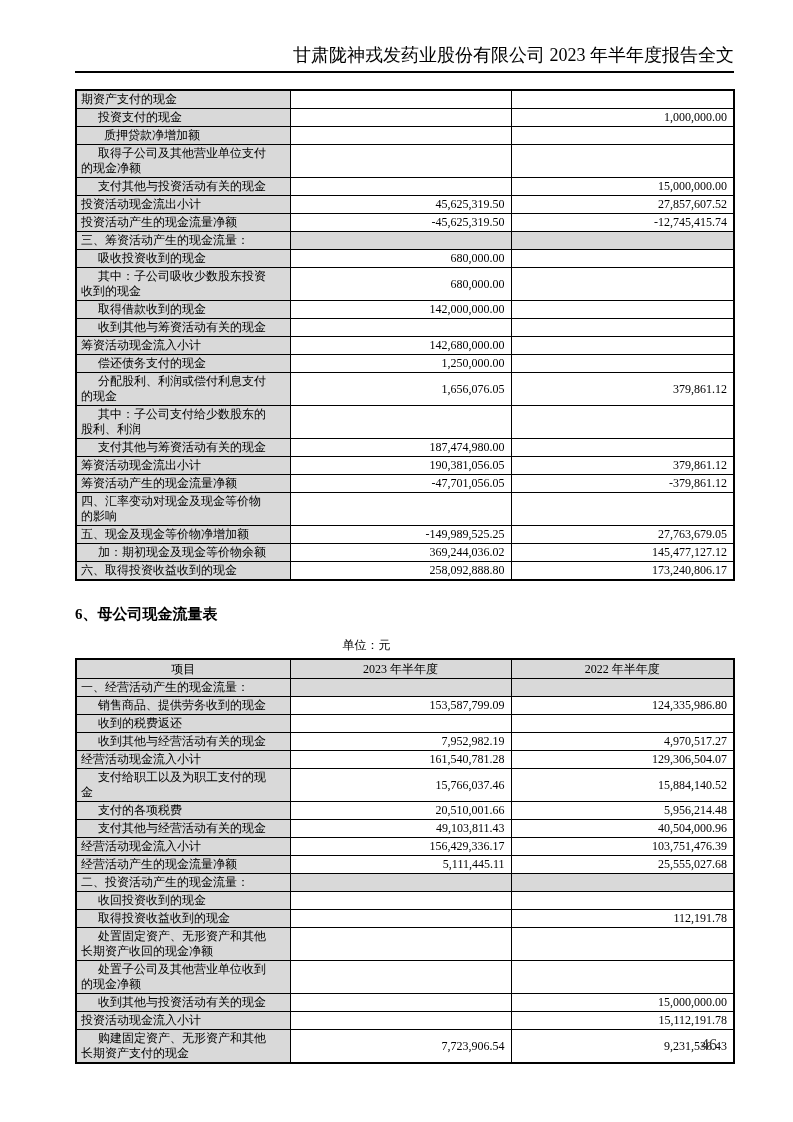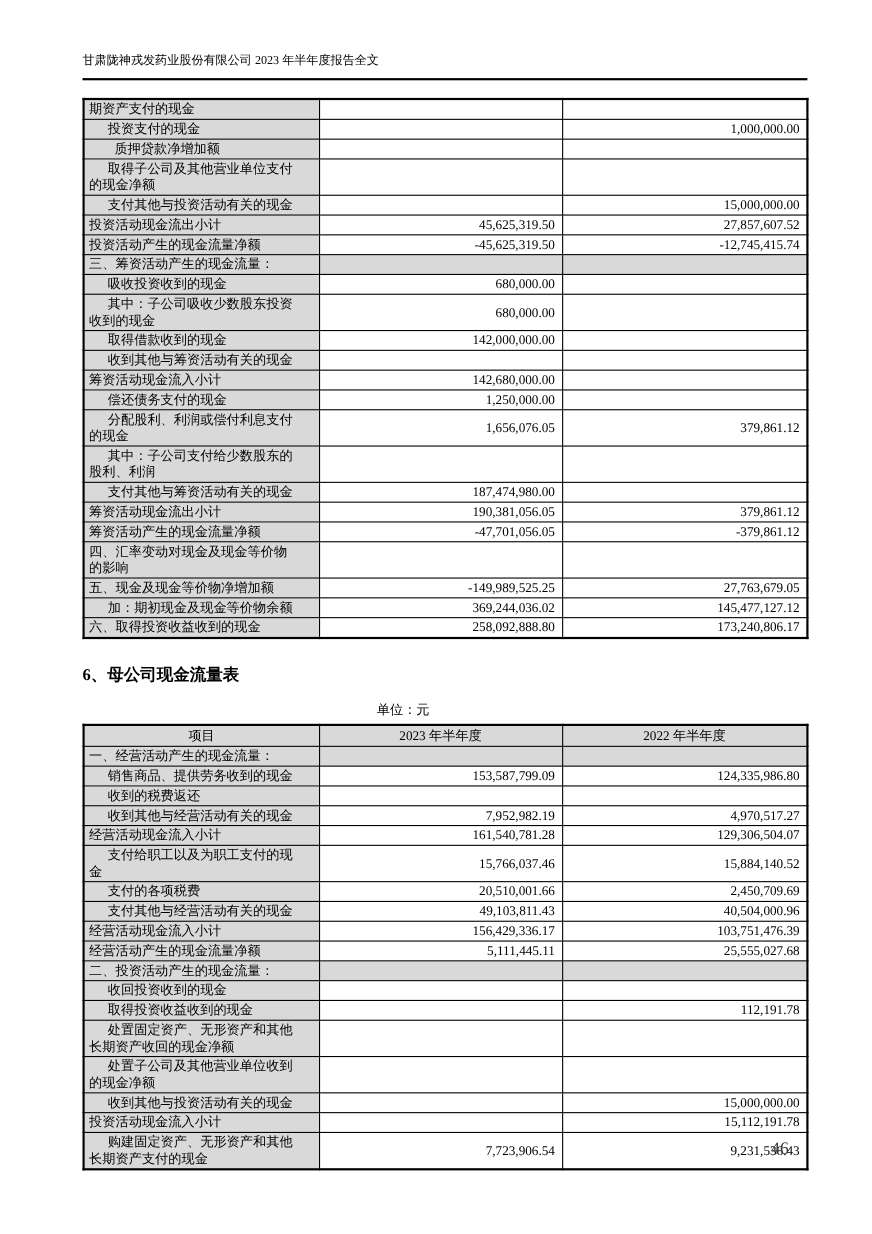--- a/index.html
+++ b/index.html
@@ -10,21 +10,22 @@
   .page{
     position:relative;
     width:793px;height:1122px;
     background:#ffffff;
     font-family:"Liberation Serif","DejaVu Serif",serif;
     color:#000;
     overflow:hidden;
   }
   .report-header{
     margin:46px 59px 0 75px;
-    font-size:11px;
+    text-align:right;
+    font-size:18px;
     line-height:18px;
     padding-bottom:7px;
     border-bottom:2px solid var(--border);
   }
   table.fin-table{
     border-collapse:collapse;
     table-layout:fixed;
     width:658px;
     margin-left:75px;
     border:2px solid var(--border);
@@ -261,21 +262,21 @@
           <td class="val">129,306,504.07</td>
         </tr>
         <tr>
           <td class="lbl indent1">支付给职工以及为职工支付的现金</td>
           <td class="val">15,766,037.46</td>
           <td class="val">15,884,140.52</td>
         </tr>
         <tr>
           <td class="lbl indent1">支付的各项税费</td>
           <td class="val">20,510,001.66</td>
-          <td class="val">2,450,709.69</td>
+          <td class="val">5,956,214.48</td>
         </tr>
         <tr>
           <td class="lbl indent1">支付其他与经营活动有关的现金</td>
           <td class="val">49,103,811.43</td>
           <td class="val">40,504,000.96</td>
         </tr>
         <tr>
           <td class="lbl indent0">经营活动现金流入小计</td>
           <td class="val">156,429,336.17</td>
           <td class="val">103,751,476.39</td>

